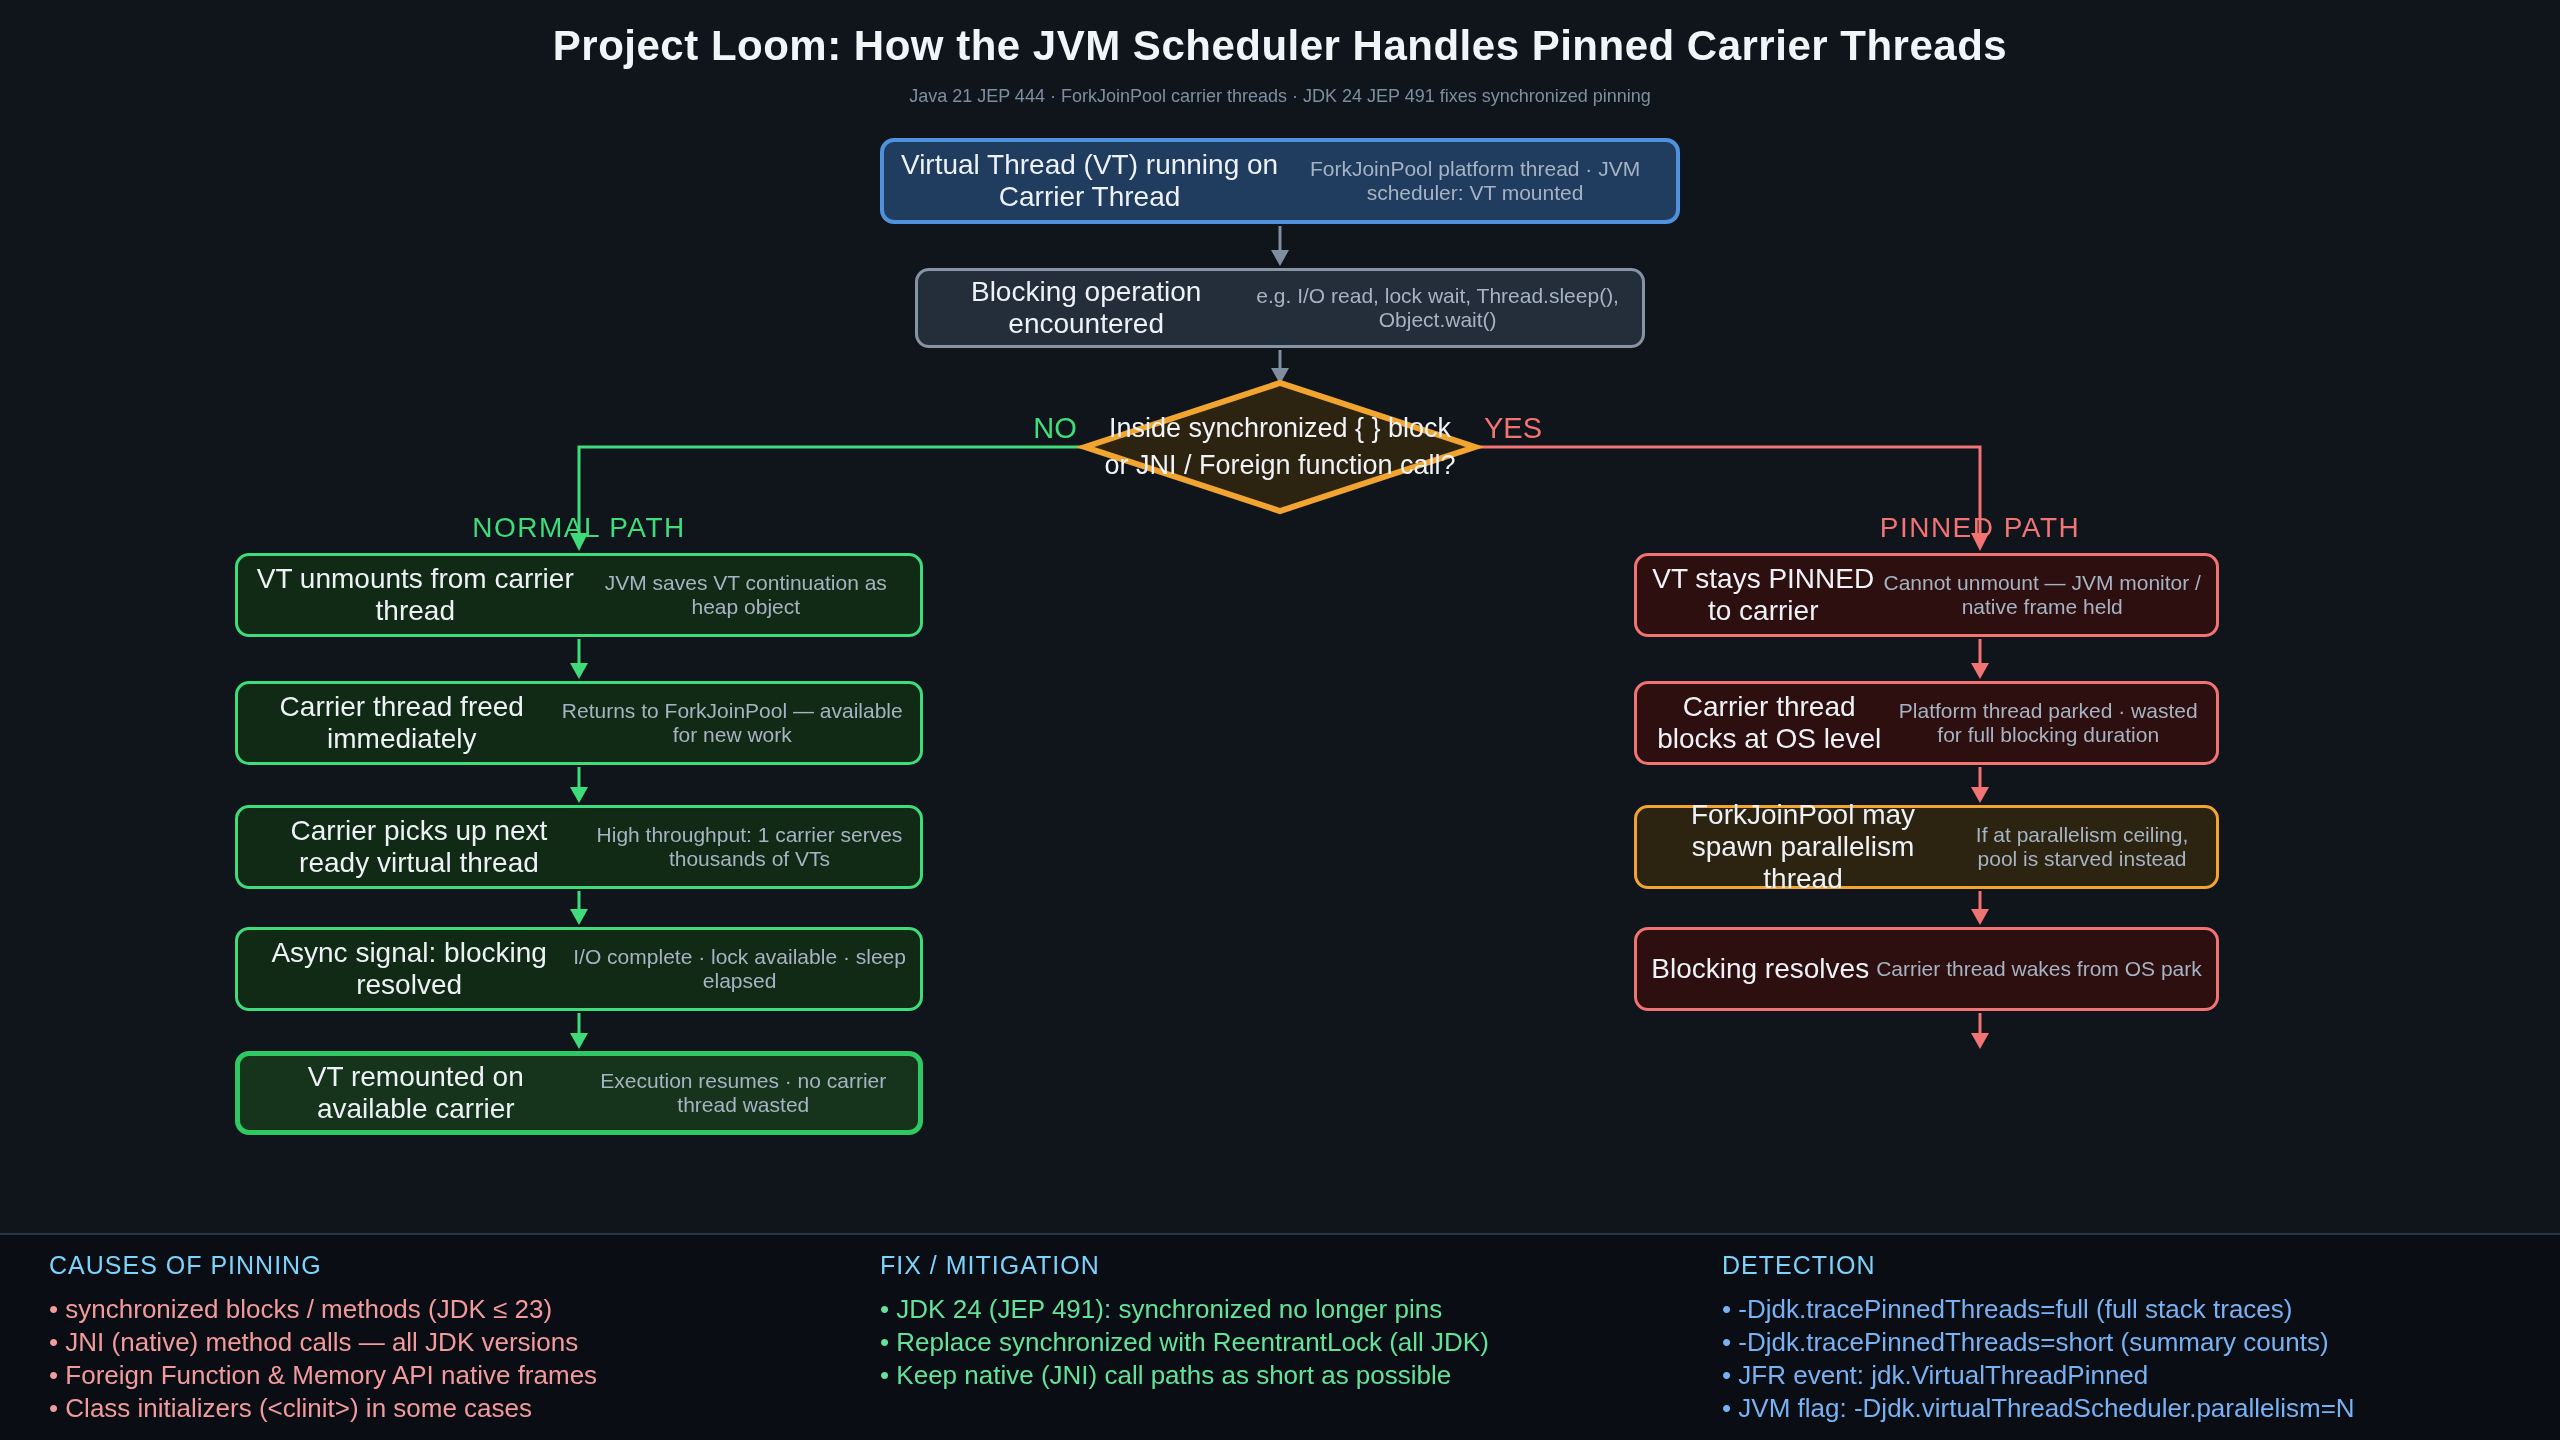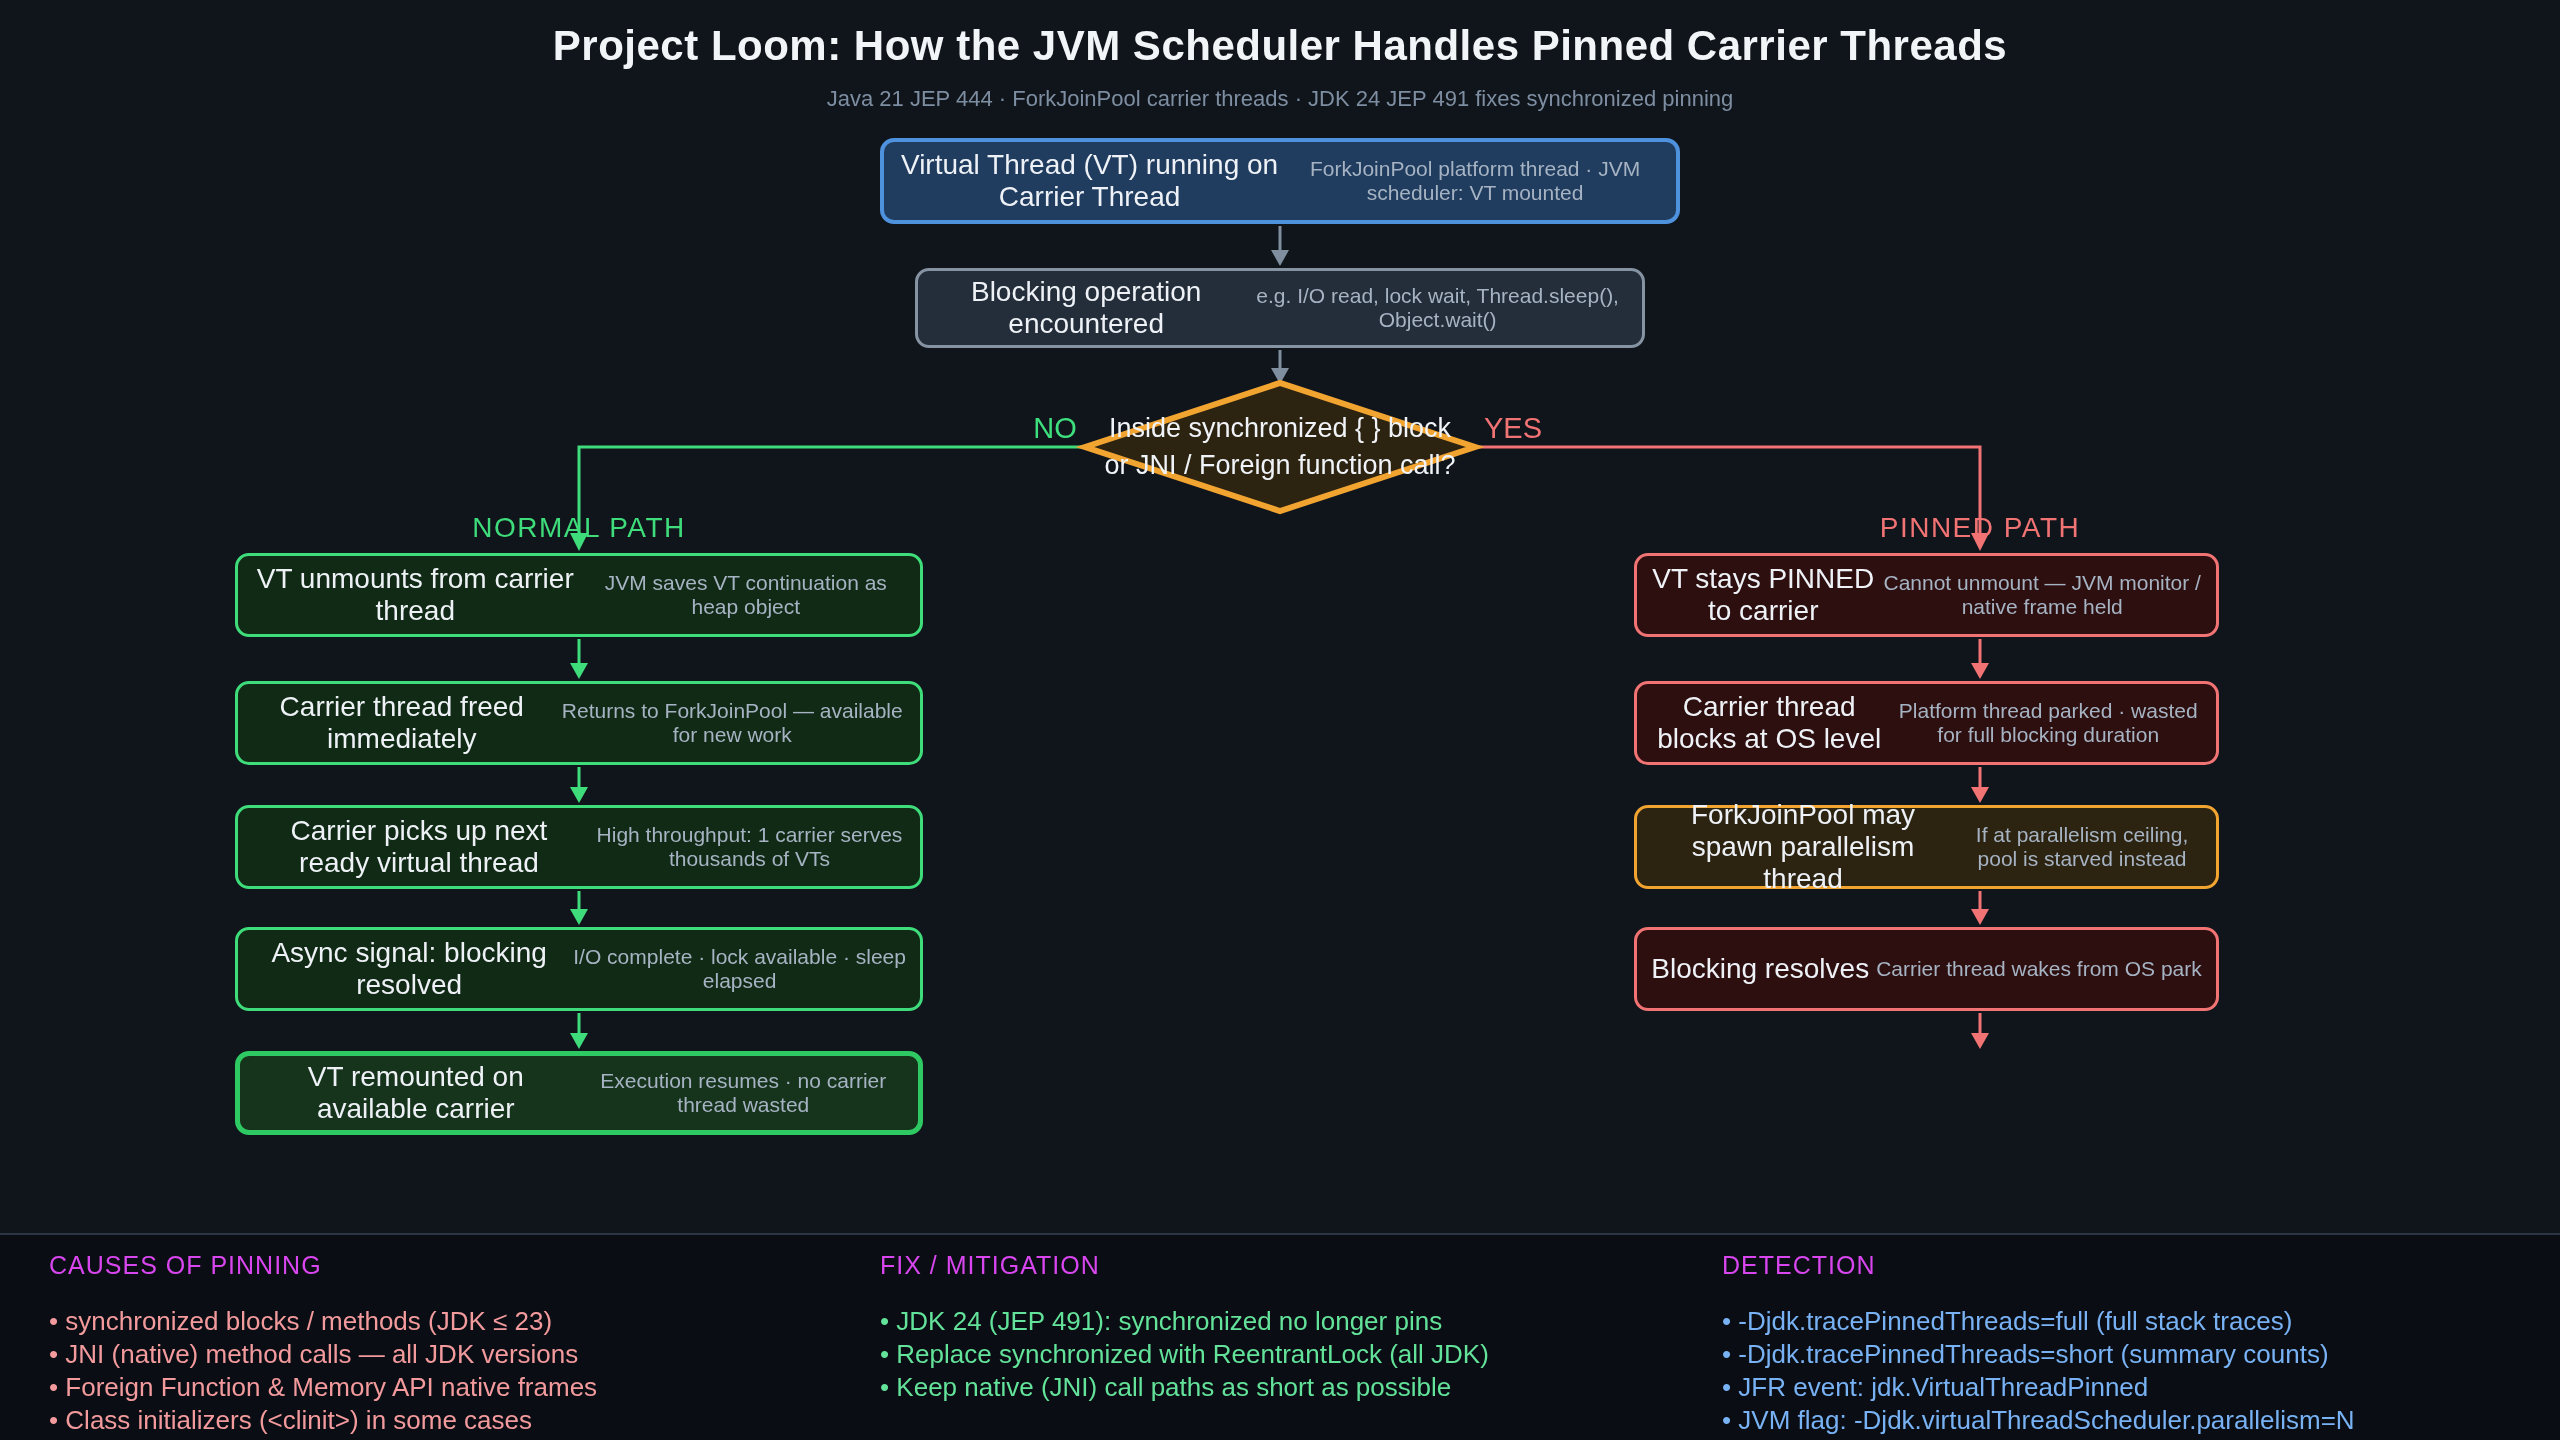--- a/index.html
+++ b/index.html
@@ -7,21 +7,21 @@
     position:relative;width:2560px;height:1440px;overflow:hidden;
     background:#10151b;
     font-family:"Liberation Sans","DejaVu Sans",sans-serif;
   }
   .page-title{
     position:absolute;top:22px;left:0;width:2560px;text-align:center;
     font-size:42px;font-weight:bold;color:#f2f5f8;letter-spacing:0.5px;
   }
   .page-subtitle{
     position:absolute;top:86px;left:0;width:2560px;text-align:center;
-    font-size:22px;color:#7e8ea2;
+    font-size:18px;color:#7e8ea2;
   }
   svg.connectors{position:absolute;left:0;top:0;z-index:1;pointer-events:none;}
   .node{
     position:absolute;z-index:2;border-radius:14px;box-sizing:border-box;
     display:flex;flex-direction:row;justify-content:center;align-items:center;
     gap:7px;text-align:center;padding:6px 14px;
   }
   .node-title{font-size:28px;color:#eef2f7;line-height:1.15;}
   .node-sub{font-size:21px;color:#a6b3c3;line-height:1.15;}
   .v-start{left:880px;top:138px;width:800px;height:86px;background:#203c5e;border:4px solid #4e91dd;}
@@ -46,21 +46,21 @@
     font-size:28px;letter-spacing:1.5px;
   }
   .label-normal{left:379px;color:#3edc7a;}
   .label-pinned{left:1780px;color:#f17374;}
   .footer{
     position:absolute;z-index:2;left:0;top:1233px;width:2560px;height:207px;
     background:#0a0e14;border-top:2px solid #2b3544;box-sizing:border-box;
   }
   .fcol{position:absolute;top:16px;}
   .fcol-1{left:49px;}.fcol-2{left:880px;}.fcol-3{left:1722px;}
-  .fhead{font-size:25px;color:#d946ef;letter-spacing:1px;margin-bottom:25px;}
+  .fhead{font-size:25px;color:#7dd3fc;letter-spacing:1px;margin-bottom:13px;}
   .fitem{font-size:26px;line-height:33px;}
   .c-pink .fitem{color:#f39a9d;}
   .c-green .fitem{color:#63e29a;}
   .c-blue .fitem{color:#78b2f4;}
 </style>
 </head>
 <body>
 
 <div class="canvas">
 

